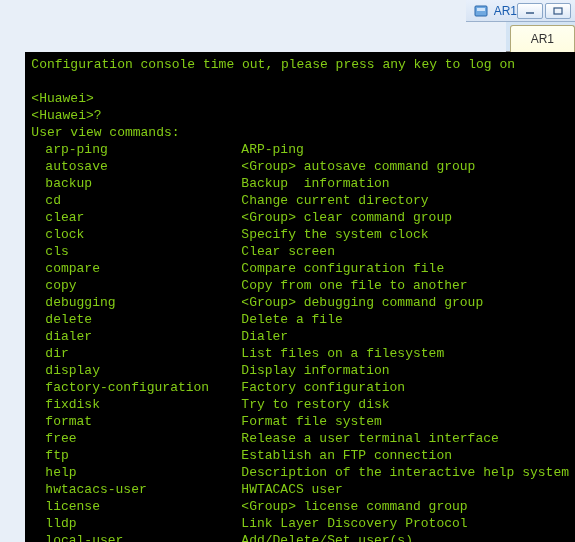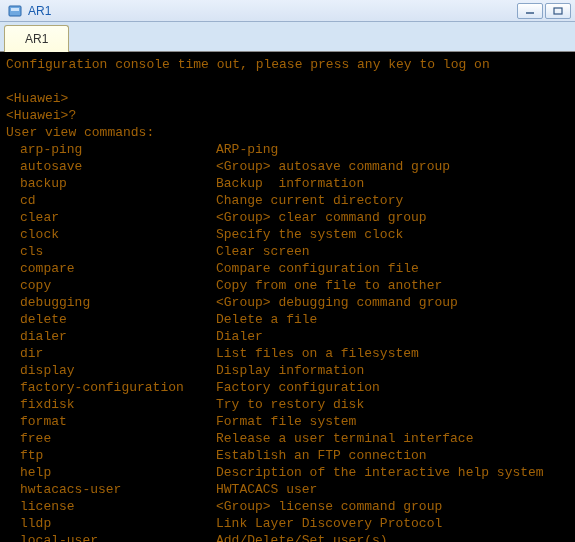--- a/index.html
+++ b/index.html
@@ -10,20 +10,21 @@
     width: 575px;
     height: 542px;
     overflow: hidden;
   }
   .window {
     width: 575px;
     height: 542px;
     display: flex;
     flex-direction: column;
     background: #e8eff8;
+    align-items: flex-end;
   }
   .titlebar {
     height: 22px;
     background: linear-gradient(#e8f0fb, #d8e4f4);
     border-bottom: 1px solid #9ab0cc;
     display: flex;
     align-items: center;
     justify-content: space-between;
     padding: 0 4px;
   }
@@ -77,21 +78,21 @@
     color: #333;
     border-top-left-radius: 3px;
     border-top-right-radius: 3px;
     cursor: pointer;
     position: relative;
     top: 1px;
   }
   .terminal {
     flex: 1;
     background: #000;
-    color: #a16207;
+    color: #84cc16;
     font-family: "Courier New", monospace;
     font-size: 13px;
     line-height: 17px;
     padding: 4px 6px;
     white-space: pre;
     overflow: hidden;
   }
   .term-line { display: block; }
   .cmd-row { display: flex; }
   .cmd-name { width: 210px; display: inline-block; padding-left: 14px; }

